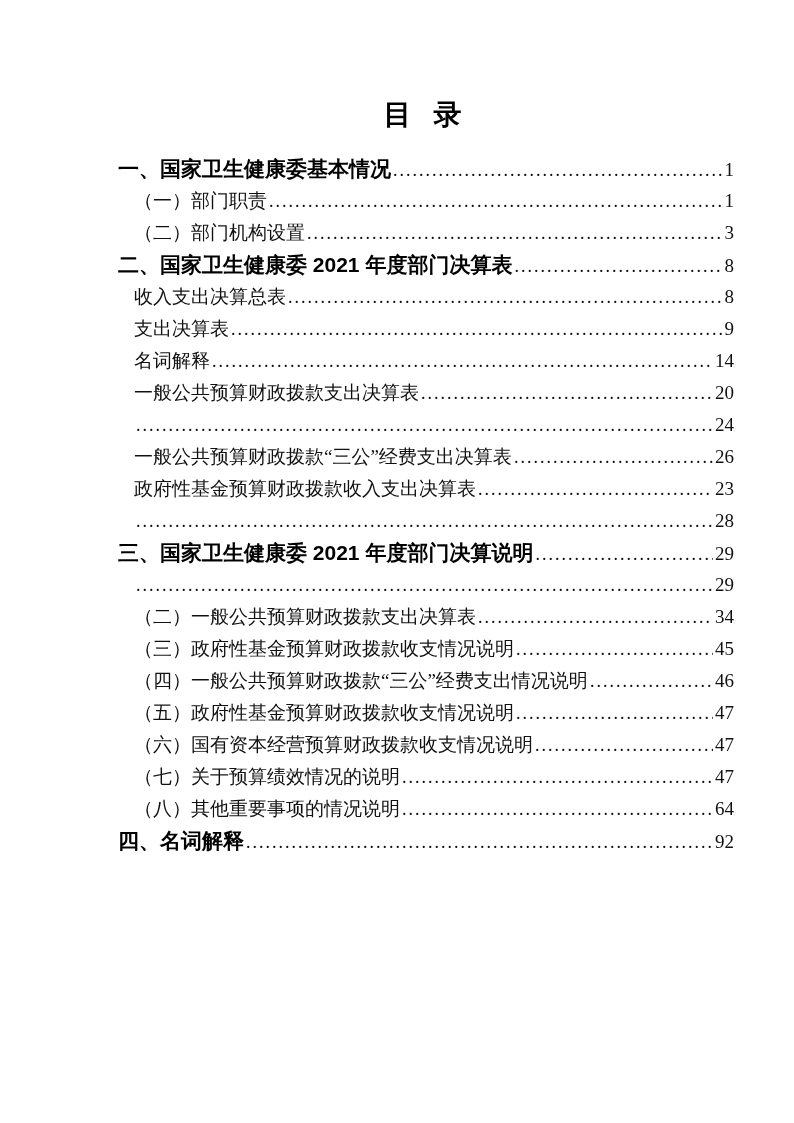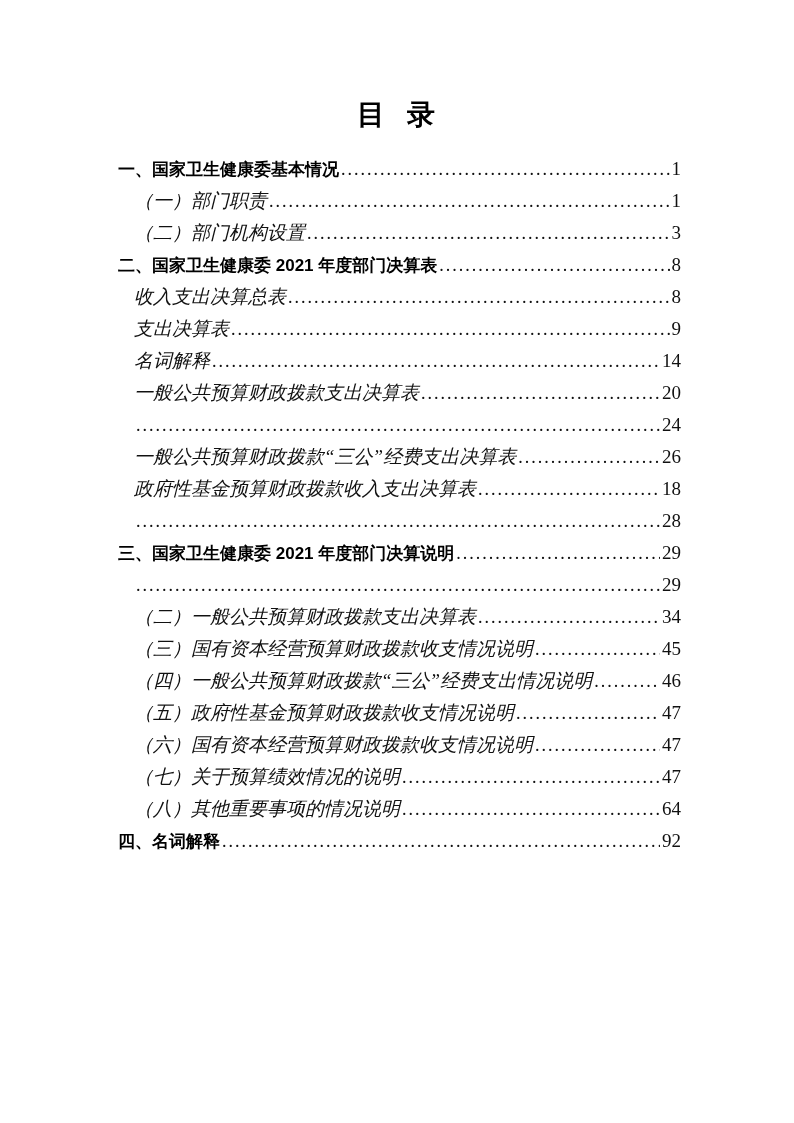--- a/index.html
+++ b/index.html
@@ -6,21 +6,21 @@
     margin: 0;
     padding: 0;
     background: #ffffff;
   }
   .page {
     position: relative;
     width: 794px;
     height: 1123px;
     background: #ffffff;
     box-sizing: border-box;
-    padding: 95px 113px 0 118px;
+    padding: 95px 60px 0 118px;
     font-family: "Liberation Serif", serif;
     color: #111111;
     overflow: hidden;
   }
   .doc-title {
     margin: 0 0 18px 0;
     text-align: center;
     font-family: "Liberation Sans", sans-serif;
     font-weight: bold;
     font-size: 28px;
@@ -37,29 +37,28 @@
     height: 32px;
     line-height: 32px;
     white-space: nowrap;
   }
   .toc-row .toc-label {
     flex: 0 0 auto;
   }
   .toc-row.level-1 .toc-label {
     font-family: "Liberation Sans", sans-serif;
     font-weight: bold;
-    font-size: 17px;
+    font-size: 21px;
     color: #000000;
   }
   .toc-row.level-2 {
     padding-left: 16px;
   }
   .toc-row.level-2 .toc-label {
     font-family: "Liberation Serif", serif;
-    font-style: italic;
     font-size: 19px;
     color: #111111;
   }
   .toc-leader {
     flex: 1 1 auto;
     overflow: hidden;
     margin: 0 2px;
     min-width: 10px;
   }
   .toc-leader::after {
@@ -127,42 +126,42 @@
         <span class="toc-page">24</span>
       </div>
       <div class="toc-row level-2">
         <span class="toc-label">一般公共预算财政拨款“三公”经费支出决算表</span>
         <span class="toc-leader"></span>
         <span class="toc-page">26</span>
       </div>
       <div class="toc-row level-2">
         <span class="toc-label">政府性基金预算财政拨款收入支出决算表</span>
         <span class="toc-leader"></span>
-        <span class="toc-page">18</span>
+        <span class="toc-page">23</span>
       </div>
       <div class="toc-row level-2">
         <span class="toc-leader"></span>
         <span class="toc-page">28</span>
       </div>
       <div class="toc-row level-1">
         <span class="toc-label">三、国家卫生健康委 2021 年度部门决算说明</span>
         <span class="toc-leader"></span>
         <span class="toc-page">29</span>
       </div>
       <div class="toc-row level-2">
         <span class="toc-leader"></span>
         <span class="toc-page">29</span>
       </div>
       <div class="toc-row level-2">
         <span class="toc-label">（二）一般公共预算财政拨款支出决算表</span>
         <span class="toc-leader"></span>
         <span class="toc-page">34</span>
       </div>
       <div class="toc-row level-2">
-        <span class="toc-label">（三）国有资本经营预算财政拨款收支情况说明</span>
+        <span class="toc-label">（三）政府性基金预算财政拨款收支情况说明</span>
         <span class="toc-leader"></span>
         <span class="toc-page">45</span>
       </div>
       <div class="toc-row level-2">
         <span class="toc-label">（四）一般公共预算财政拨款“三公”经费支出情况说明</span>
         <span class="toc-leader"></span>
         <span class="toc-page">46</span>
       </div>
       <div class="toc-row level-2">
         <span class="toc-label">（五）政府性基金预算财政拨款收支情况说明</span>

